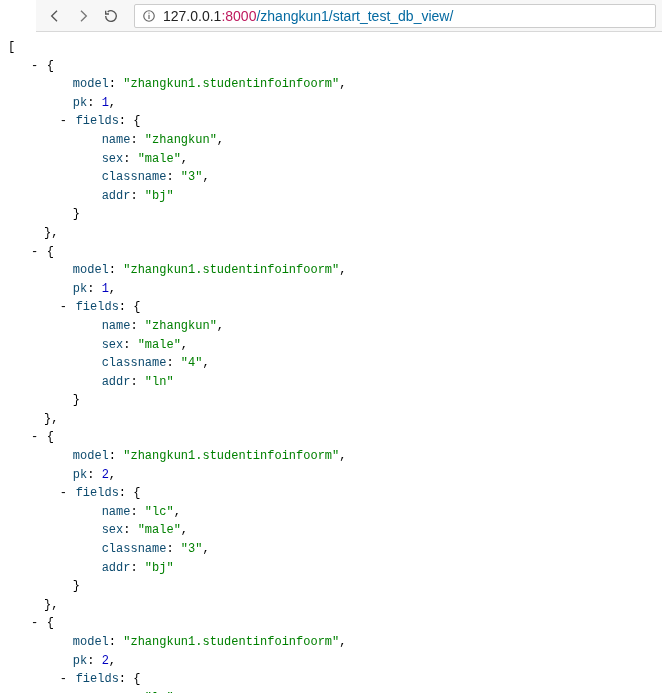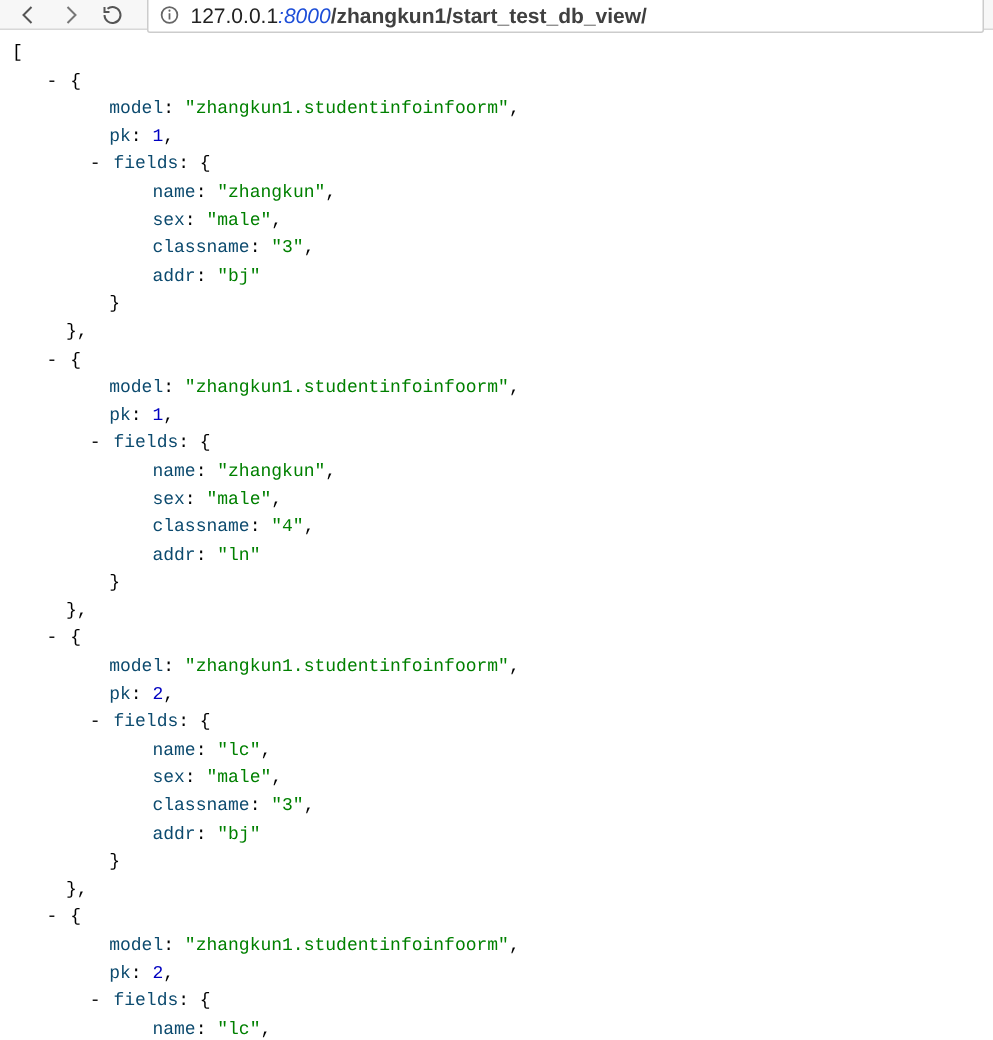--- a/index.html
+++ b/index.html
@@ -3,26 +3,27 @@
 <meta charset="utf-8">
 <style>
   * { box-sizing: border-box; }
   body {
     margin: 0;
     font-family: "Segoe UI", Arial, sans-serif;
     background: #fff;
     font-size: 13px;
   }
   .toolbar {
-    height: 20px;
+    height: 32px;
     border-bottom: 1px solid #d8d8d8;
     display: flex;
     align-items: center;
     padding: 0 6px;
     background: #f7f7f7;
+    margin-left: 36px;
   }
   .nav-btn {
     width: 26px;
     height: 26px;
     display: flex;
     align-items: center;
     justify-content: center;
     color: #777;
     border-radius: 50%;
     margin-right: 2px;
@@ -42,22 +43,22 @@
     font-size: 14px;
     color: #333;
   }
   .info-icon-wrap {
     width: 16px; height: 16px;
     display: flex; align-items: center; justify-content: center;
     margin-right: 6px;
     color: #666;
   }
   .url-host-strong { color: #222; }
-  .url-port-dim { color: #1d4ed8; font-style: italic; }
-  .url-path { color: #404040; font-weight: bold; }
+  .url-port-dim { color: #be185d; }
+  .url-path { color: #0369a1; }
 
   .json-view {
     padding: 6px 8px 20px 8px;
     font-family: Consolas, "Courier New", monospace;
     font-size: 12px;
     line-height: 1.55;
     color: #000;
   }
   .row { white-space: pre; }
   .toggle {

